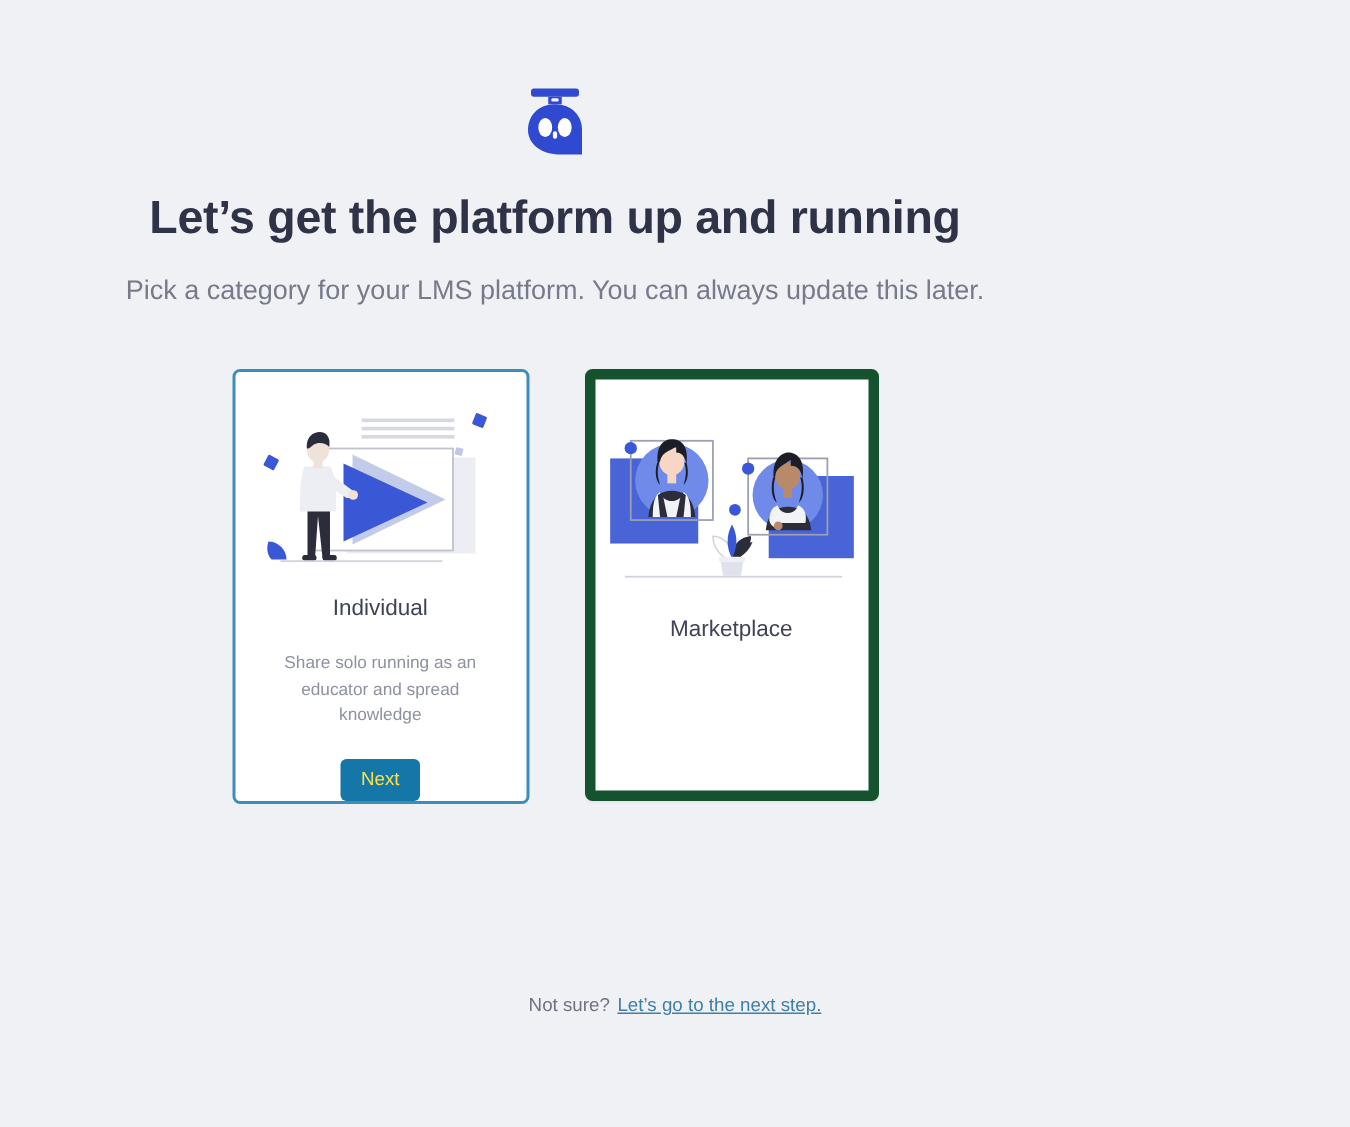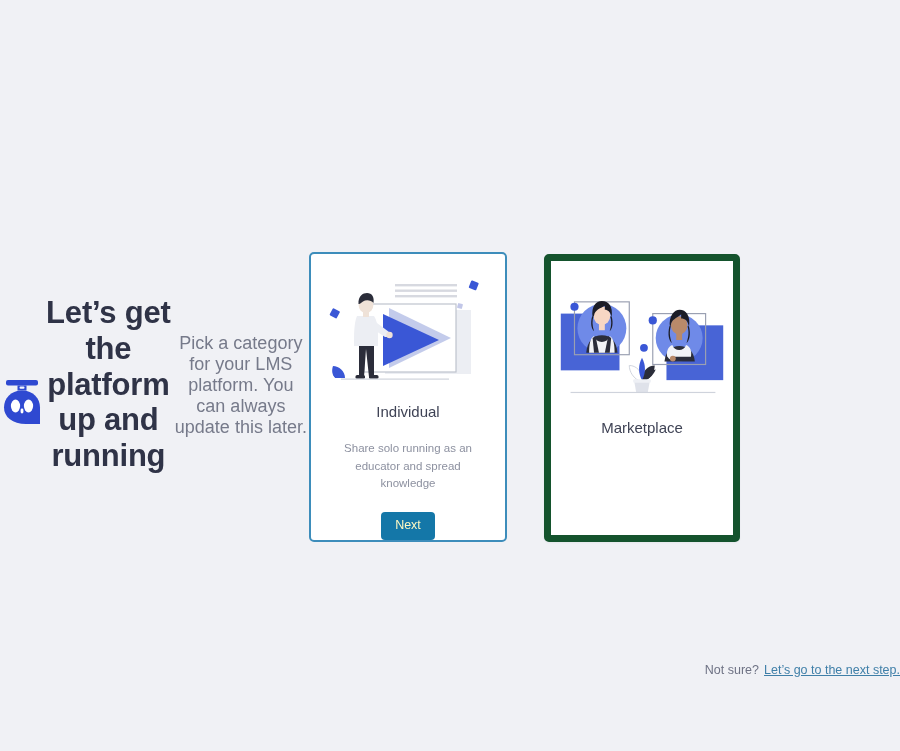--- a/index.html
+++ b/index.html
@@ -12,20 +12,21 @@
     background: #f0f1f5;
     font-family: "Liberation Sans", sans-serif;
     color: #32325d;
     overflow: hidden;
   }
   .page {
     width: 740px;
     height: 751px;
     position: relative;
     display: flex;
+    flex-direction: column;
     align-items: center;
   }
 
   
   .logo-wrap {
     margin-top: 57px;
     width: 60px;
     height: 52px;
     display: flex;
     align-items: center;
@@ -48,21 +49,21 @@
     font-weight: 400;
     color: #767a8a;
     text-align: center;
   }
 
   
   .cards {
     margin-top: 42px;
     display: flex;
     gap: 37px;
-    align-items: flex-end;
+    align-items: flex-start;
   }
   .card {
     width: 196px;
     height: 288px;
     background: #ffffff;
     border-radius: 5px;
     position: relative;
     display: flex;
     flex-direction: column;
     align-items: center;
@@ -96,37 +97,37 @@
     margin-top: 20px;
     font-size: 11.5px;
     line-height: 1.5;
     color: #8d91a0;
     text-align: center;
     width: 158px;
   }
   .next-btn {
     margin-top: 20px;
     background: #1477a8;
-    color: #fef9c3;
+    color: #fde047;
     border: none;
     border-radius: 4px;
     font-family: "Liberation Sans", sans-serif;
     font-size: 12.5px;
     padding: 7px 14px 8px 14px;
     cursor: pointer;
     line-height: 1;
   }
 
   
   .footer {
     position: absolute;
     top: 663px;
     left: 0;
     width: 900px;
-    text-align: right;
+    text-align: center;
     font-size: 12.5px;
     color: #6e7284;
   }
   .footer .link {
     color: #3f7fa8;
     text-decoration: underline;
     margin-left: 5px;
     cursor: pointer;
   }
 </style>

